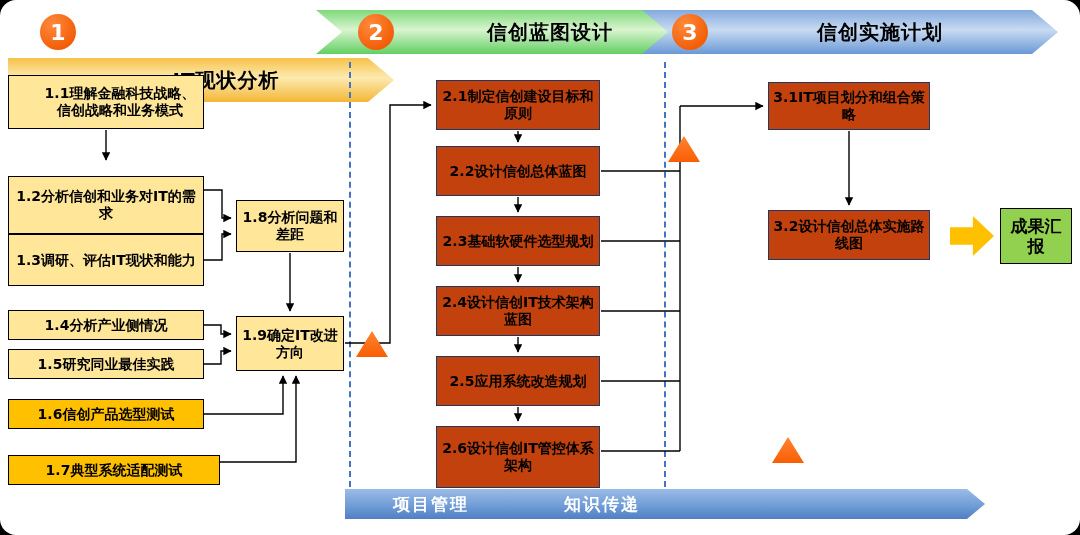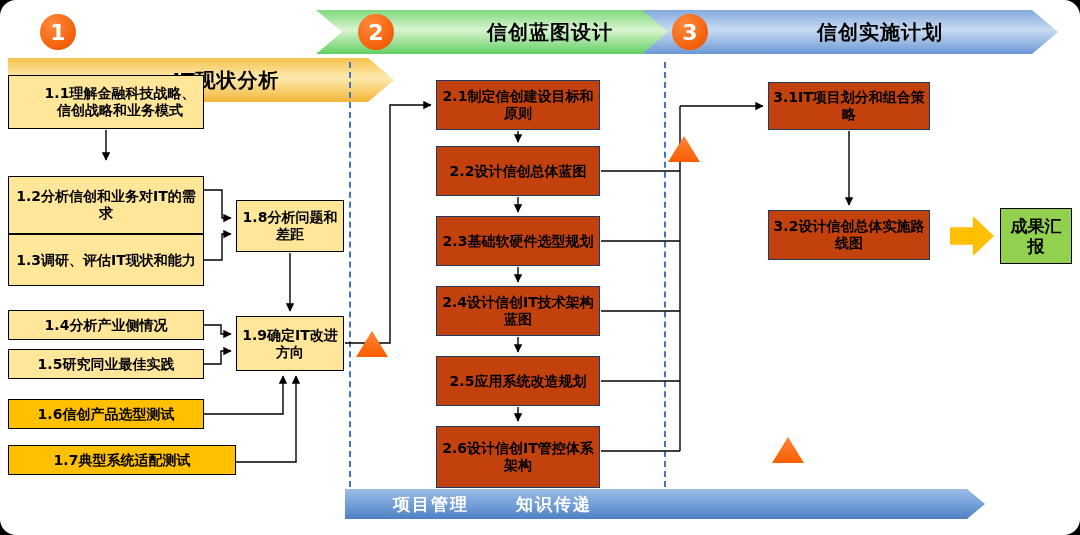--- a/index.html
+++ b/index.html
@@ -34,21 +34,21 @@
   .tri{position:absolute;width:32px;height:26px;background:linear-gradient(180deg,#ff8433,#f95e03);
        clip-path:polygon(50% 0,100% 100%,0 100%);}
 
   .blockarrow{position:absolute;background:#ffc000;
        clip-path:polygon(0 28%,52% 28%,52% 0,100% 50%,52% 100%,52% 72%,0 72%);}
 
   
   .bottom-banner{position:absolute;left:345px;top:489px;width:640px;height:30px;
        background:linear-gradient(180deg,#9bbce7 0%,#6d9ad5 60%,#4f7fc4 100%);
        clip-path:polygon(0 0,calc(100% - 18px) 0,100% 50%,calc(100% - 18px) 100%,0 100%);
-       display:flex;align-items:center;gap:47px;padding-left:48px;box-sizing:border-box;}
+       display:flex;align-items:center;gap:95px;padding-left:48px;box-sizing:border-box;}
   .bottom-banner span{color:#fff;font-size:17px;font-weight:bold;letter-spacing:2px;}
 
   svg.connectors{position:absolute;left:0;top:0;pointer-events:none;}
 </style>
 </head>
 <body>
 
 <div class="canvas">
 
   <div class="banner chev-first g-yellow" style="left:8px;width:336px;padding-left:50px;">
@@ -100,21 +100,21 @@
       <path d="M849 131 L849 205" marker-end="url(#ah)"></path>
     </g>
   </svg>
 
   <div class="box ybox" style="left:8px;top:75px;width:196px;height:54px;padding-left:32px;">1.1理解金融科技战略、信创战略和业务模式</div>
   <div class="box ybox" style="left:8px;top:176px;width:196px;height:58px;">1.2分析信创和业务对IT的需求</div>
   <div class="box ybox" style="left:8px;top:234px;width:196px;height:52px;">1.3调研、评估IT现状和能力</div>
   <div class="box ybox" style="left:8px;top:310px;width:196px;height:30px;">1.4分析产业侧情况</div>
   <div class="box ybox" style="left:8px;top:349px;width:196px;height:30px;">1.5研究同业最佳实践</div>
   <div class="box gbox" style="left:8px;top:399px;width:196px;height:30px;">1.6信创产品选型测试</div>
-  <div class="box gbox" style="left:8px;top:445px;width:228px;height:30px;">1.7典型系统适配测试</div>
+  <div class="box gbox" style="left:8px;top:455px;width:212px;height:30px;">1.7典型系统适配测试</div>
   <div class="box ybox" style="left:236px;top:200px;width:108px;height:52px;">1.8分析问题和差距</div>
   <div class="box ybox" style="left:236px;top:316px;width:108px;height:55px;">1.9确定IT改进方向</div>
 
   <div class="box bbox" style="left:436px;top:80px;width:164px;height:50px;">2.1制定信创建设目标和原则</div>
   <div class="box bbox" style="left:436px;top:146px;width:164px;height:50px;">2.2设计信创总体蓝图</div>
   <div class="box bbox" style="left:436px;top:216px;width:164px;height:50px;">2.3基础软硬件选型规划</div>
   <div class="box bbox" style="left:436px;top:286px;width:164px;height:50px;">2.4设计信创IT技术架构蓝图</div>
   <div class="box bbox" style="left:436px;top:356px;width:164px;height:50px;">2.5应用系统改造规划</div>
   <div class="box bbox" style="left:436px;top:426px;width:164px;height:62px;">2.6设计信创IT管控体系架构</div>
 

